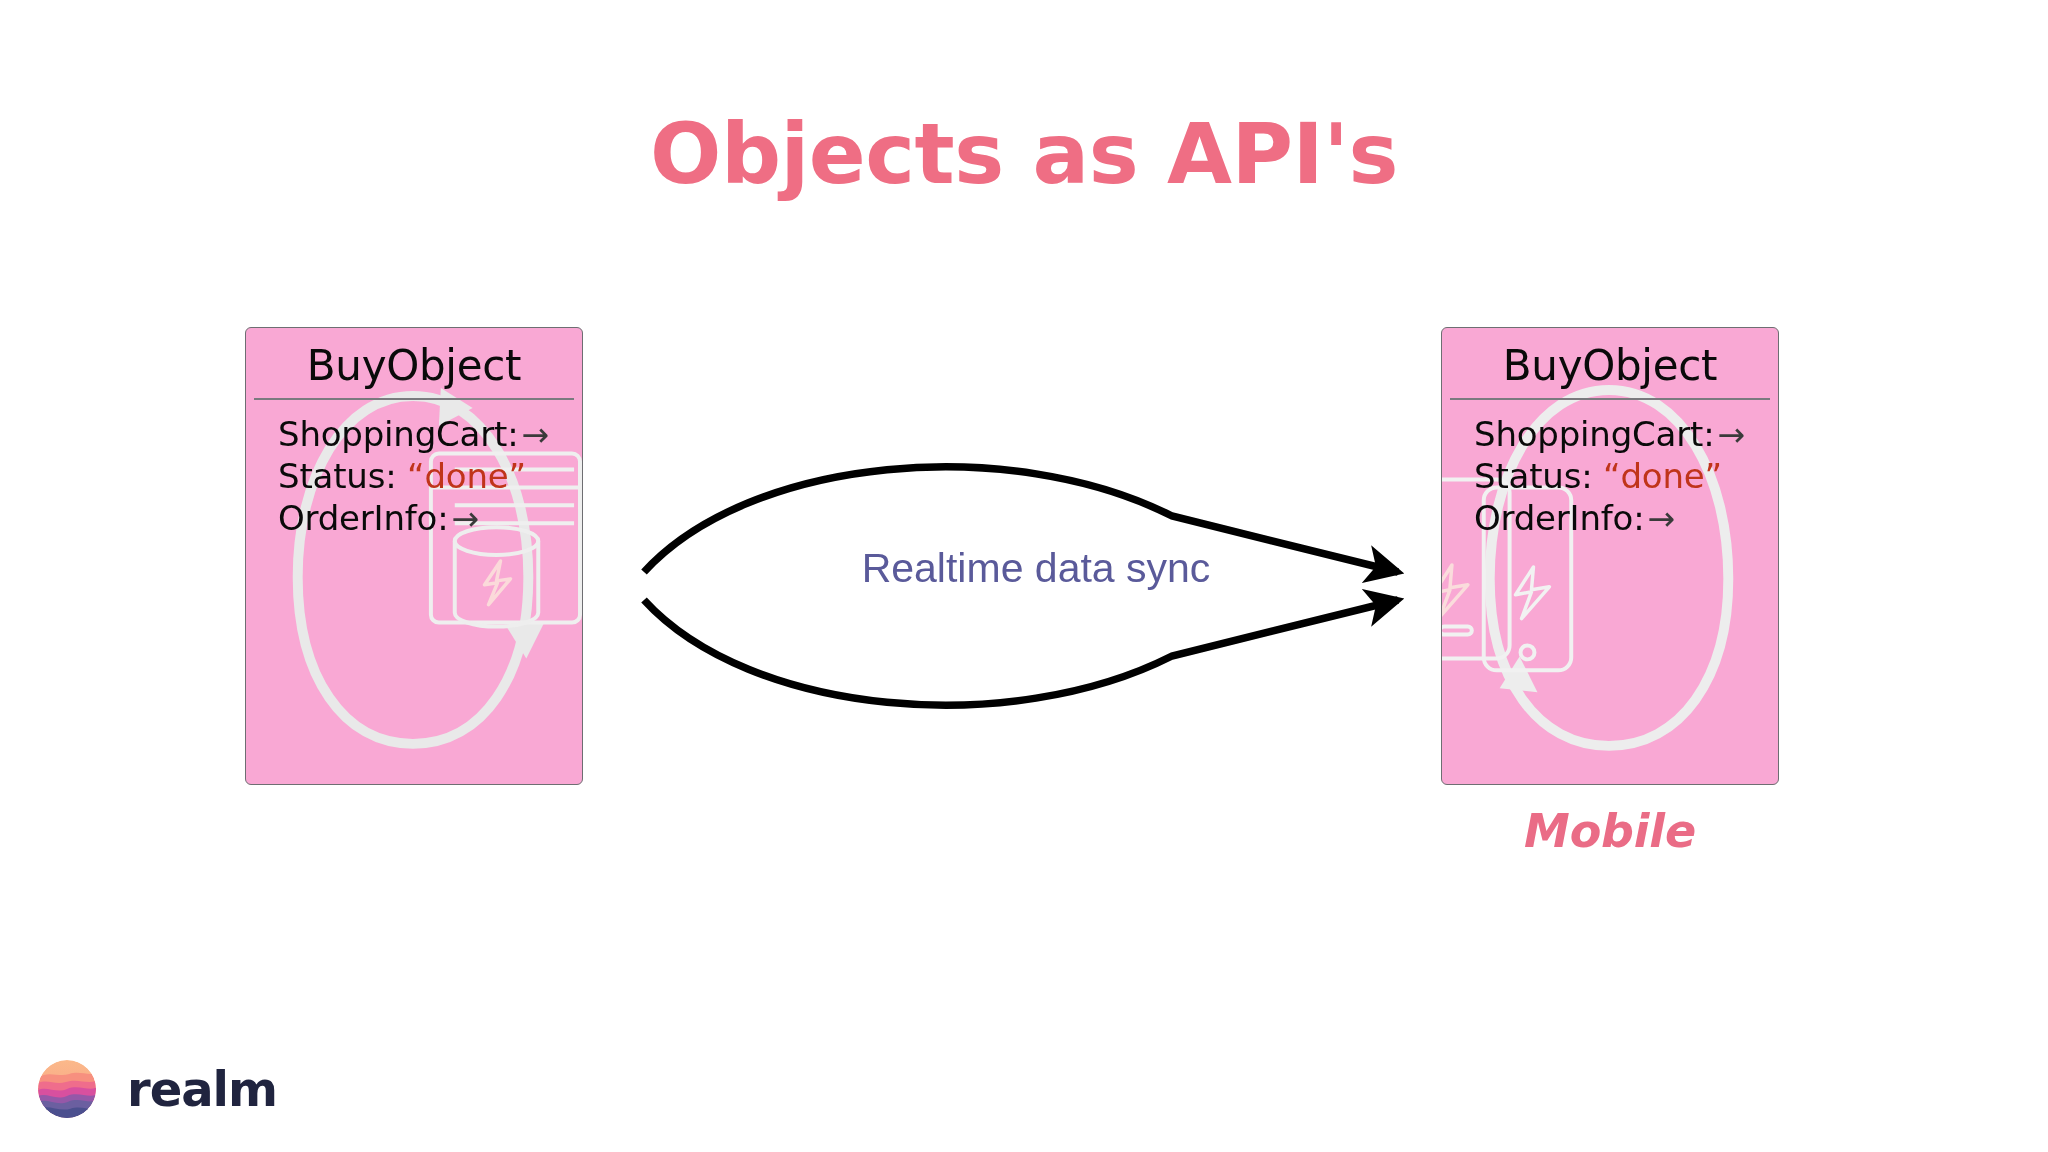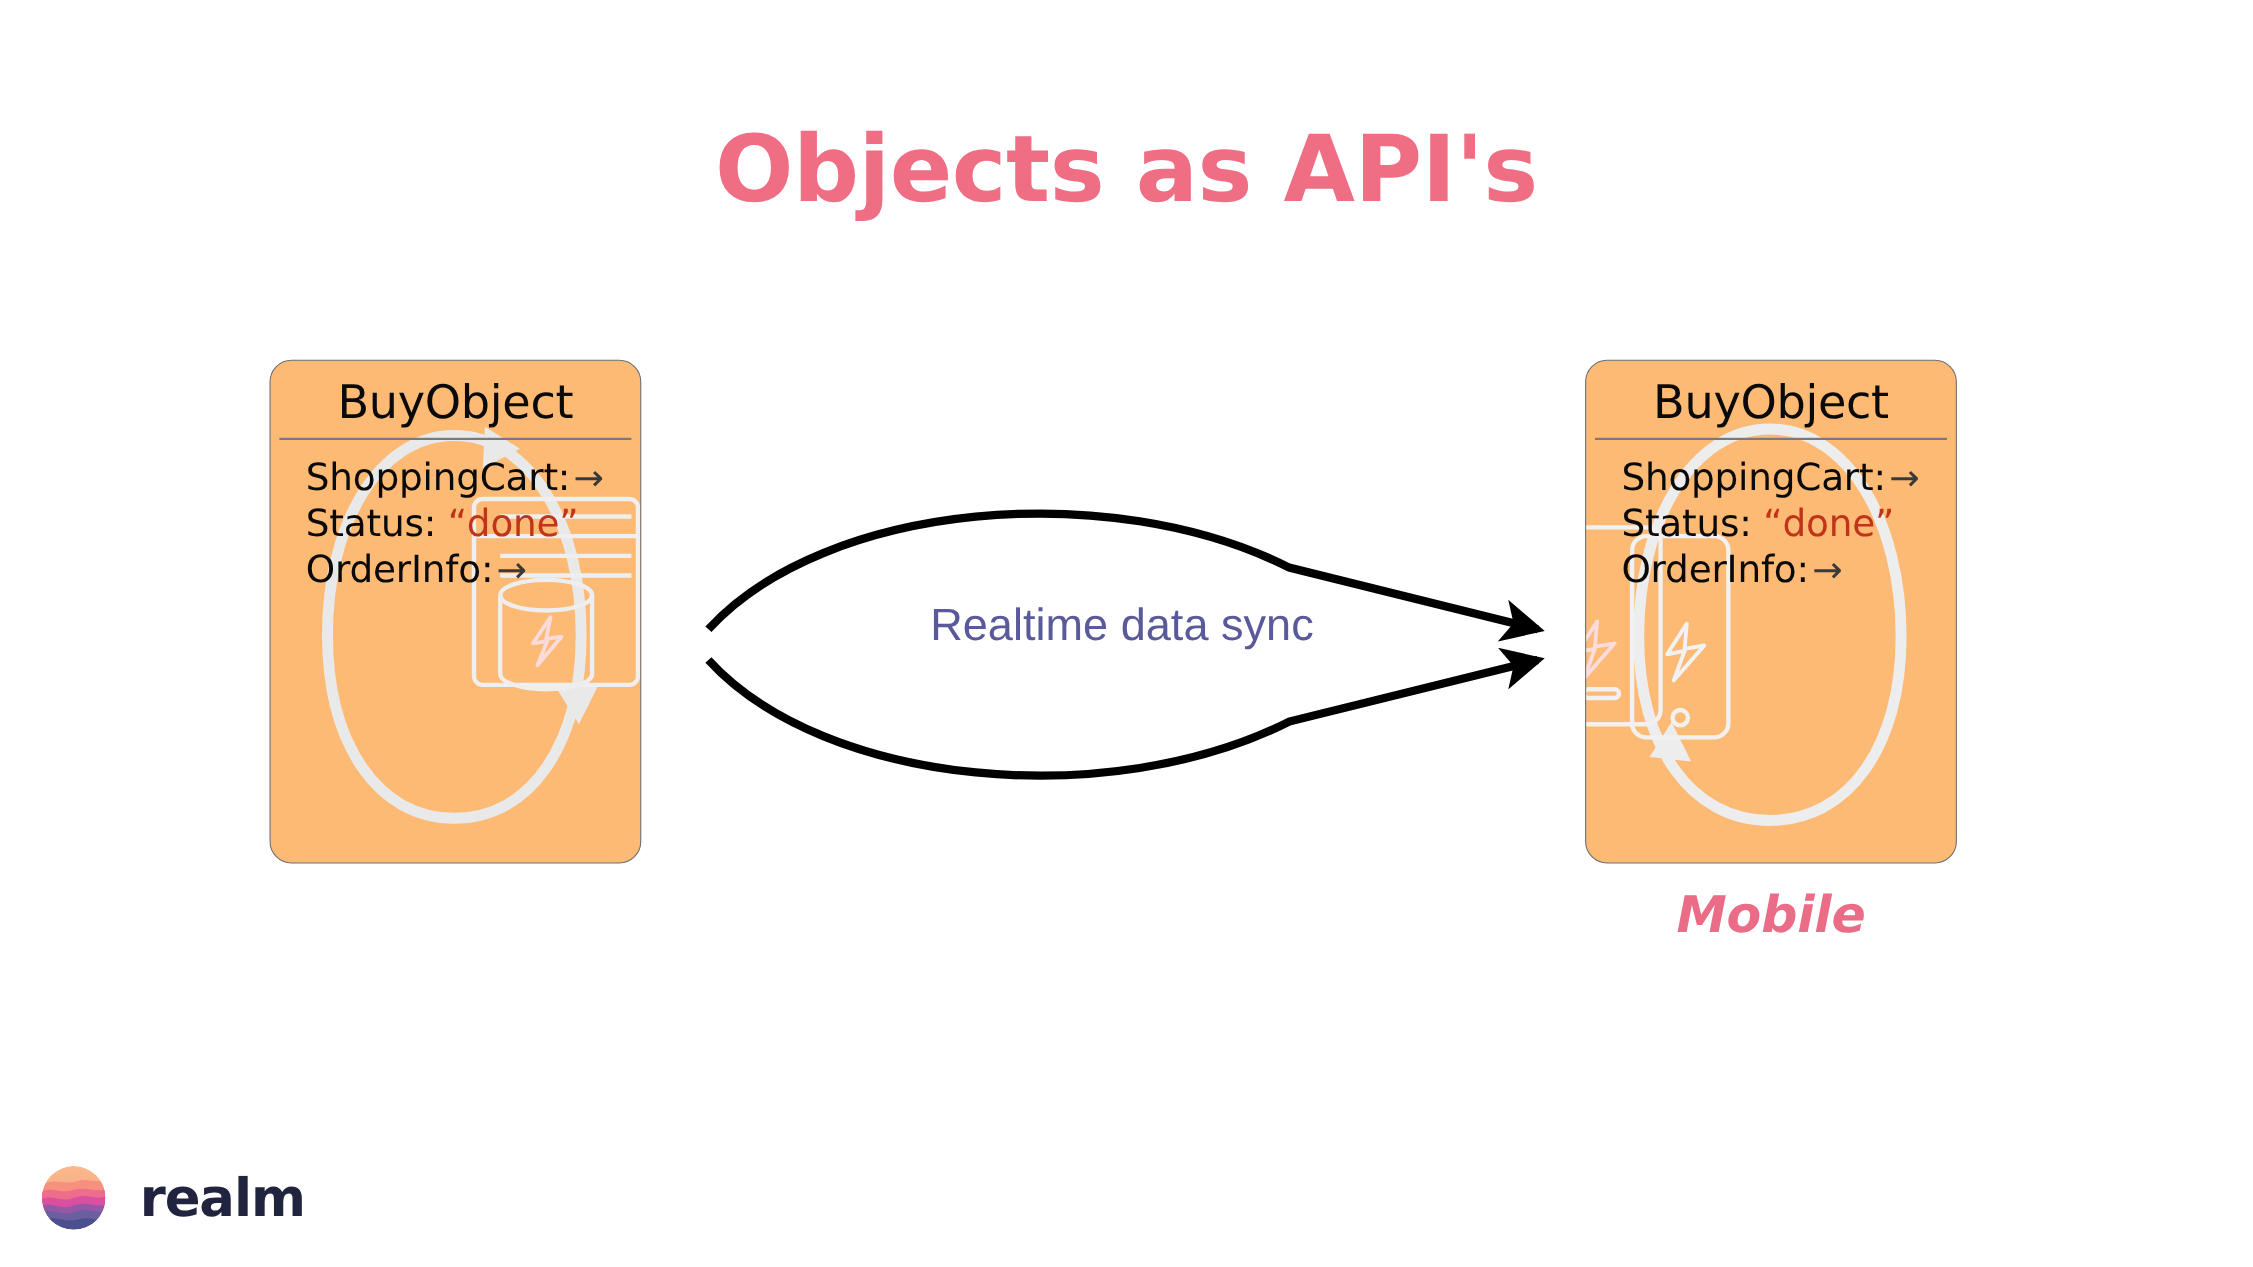--- a/index.html
+++ b/index.html
@@ -38,22 +38,22 @@
     white-space: nowrap;
   }
 
   
   .obj-card {
     position: absolute;
     top: 327px;
     width: 338px;
     height: 458px;
     border: 1.6px solid #6e6e72;
-    border-radius: 20px;
-    background: #fdba74;
+    border-radius: 6px;
+    background: #f9a8d4;
     box-sizing: border-box;
     overflow: hidden;
   }
   #card-server { left: 245px; }
   #card-mobile { left: 1441px; }
 
   .card-watermark {
     position: absolute;
     inset: 0;
     pointer-events: none;
@@ -136,21 +136,21 @@
     left: 600px;
     top: 460px;
     width: 840px;
     height: 230px;
     z-index: 1;
   }
   #sync-connector svg { display: block; width: 100%; height: 100%; overflow: visible; }
 
   #sync-label {
     position: absolute;
-    left: 600px;
+    left: 616px;
     top: 548px;
     width: 840px;
     text-align: center;
     font-family: "Liberation Sans", sans-serif;
     font-size: 41px;
     line-height: 1;
     color: #5a5a9a;
     letter-spacing: 0px;
     z-index: 3;
     white-space: nowrap;

